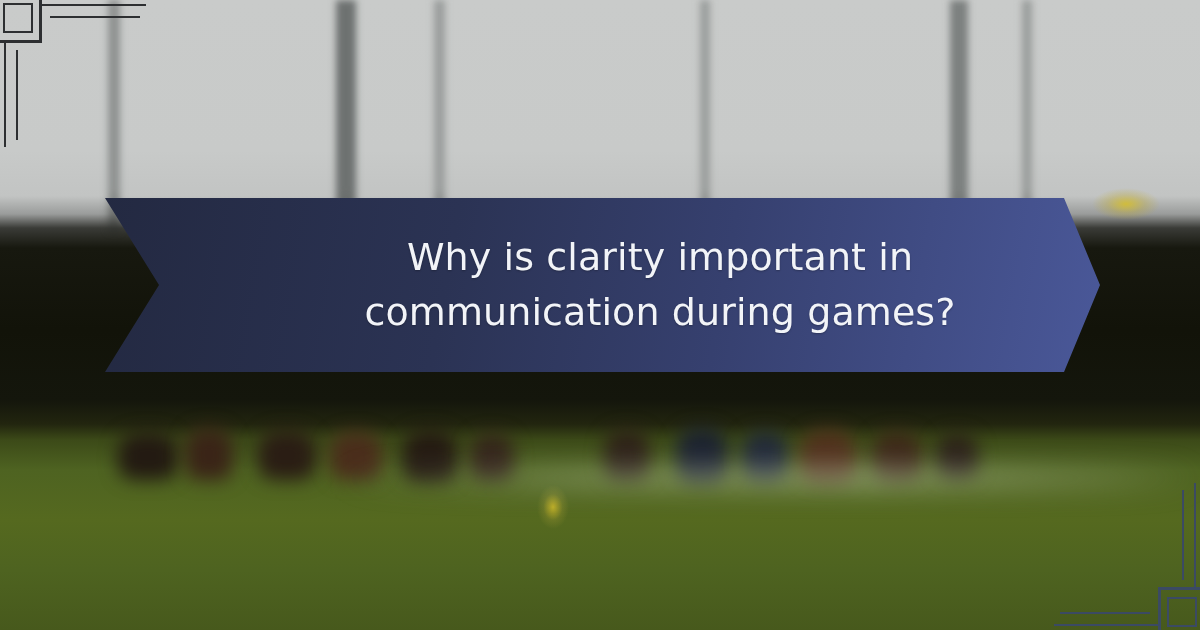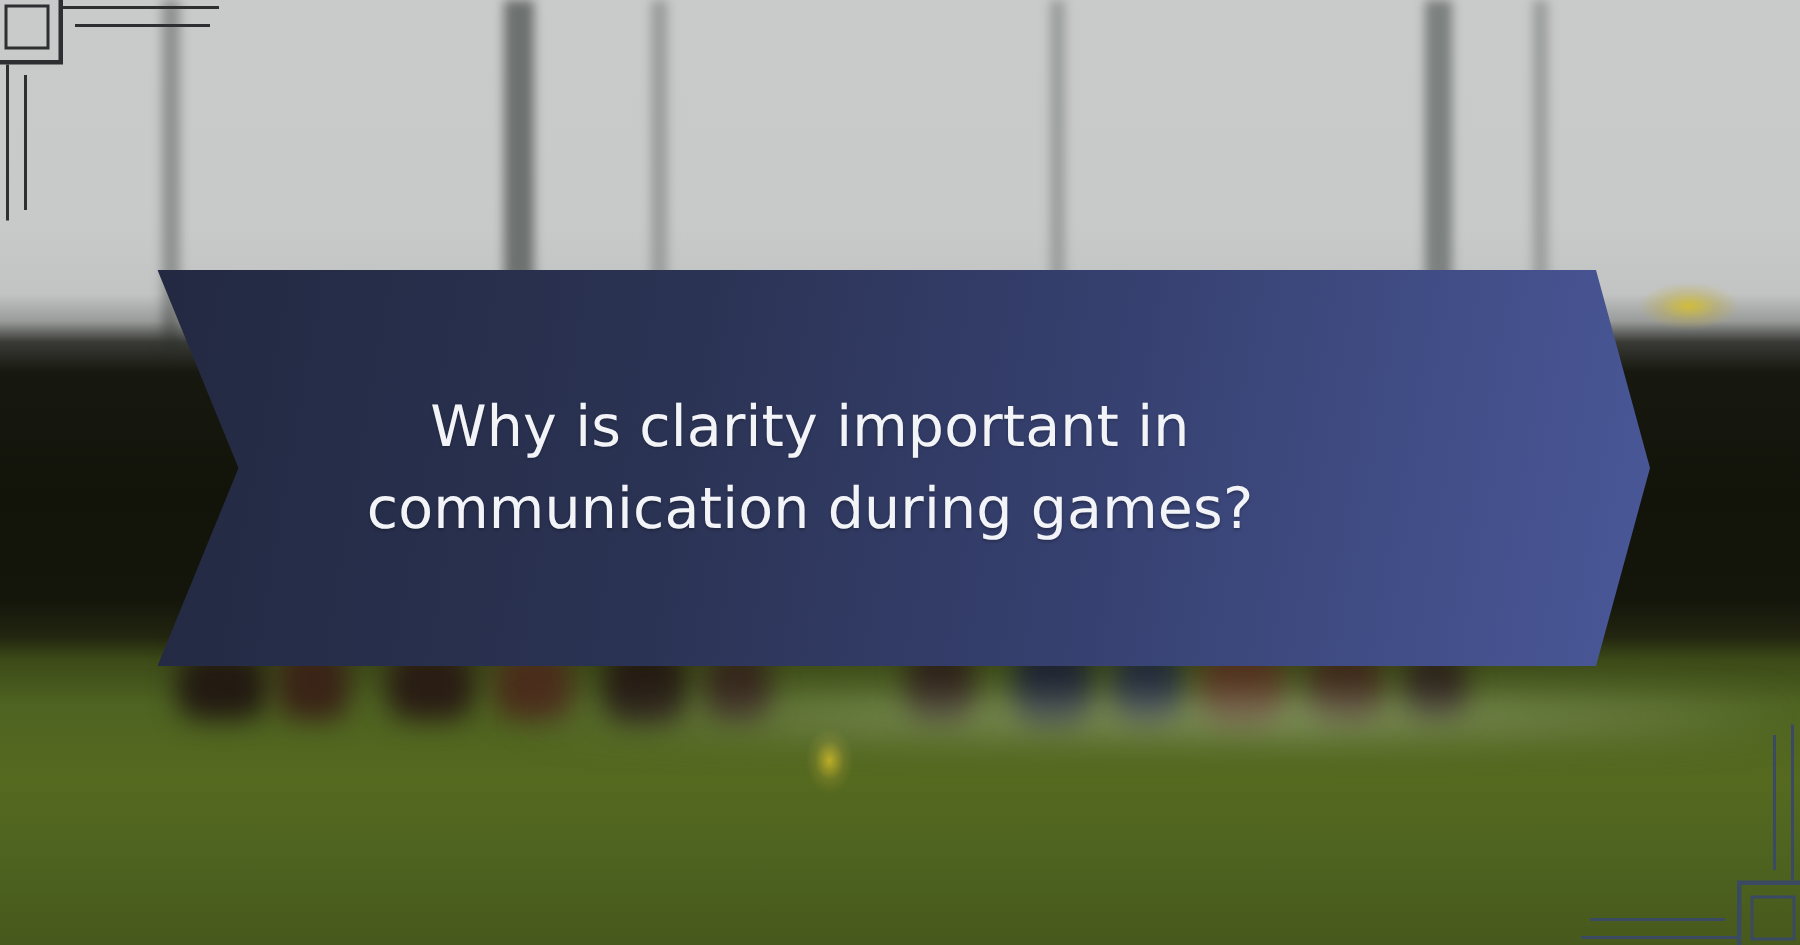--- a/index.html
+++ b/index.html
@@ -79,36 +79,36 @@
   .sq {
     background: transparent !important;
     border: 2px solid #2d2f31;
   }
   .corner-br .sq { border-color: #3b4a63; }
 
   
   .banner {
     position: absolute;
     left: 100px;
-    top: 180px;
+    top: 198px;
     width: 1000px;
-    height: 264px;
+    height: 174px;
     background: linear-gradient(100deg, #232941 0%, #2b3354 35%, #36406f 62%, #4a5899 100%);
     -webkit-clip-path: polygon(0% 0%, 100% 0%, 100% 4%, 100% 0%, 100% 100%, 0% 100%, 6.2% 50%);
     clip-path: polygon(
         0.5% 0%,
         96.4% 0%,
         100% 50%,
         96.4% 100%,
         0.5% 100%,
         5.9% 50%
     );
     display: flex;
     align-items: center;
-    justify-content: flex-start;
+    justify-content: flex-end;
   }
 
   .banner-text {
     color: #f2f4f8;
     font-size: 38px;
     line-height: 1.45;
     font-weight: 400;
     text-align: center;
     letter-spacing: 0.1px;
     max-width: 760px;

